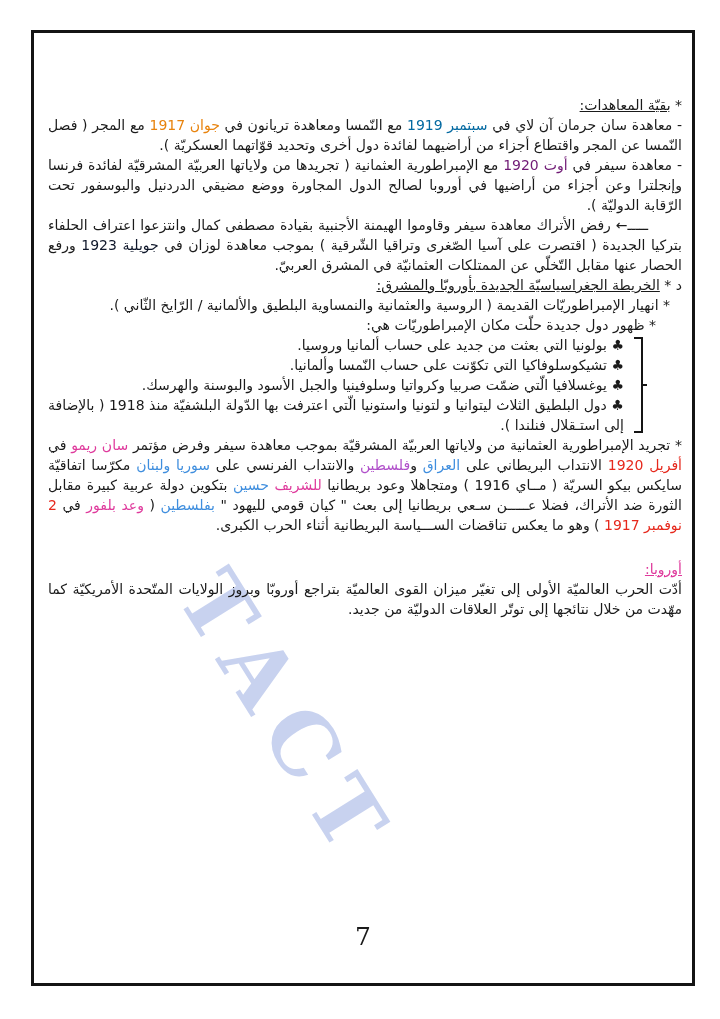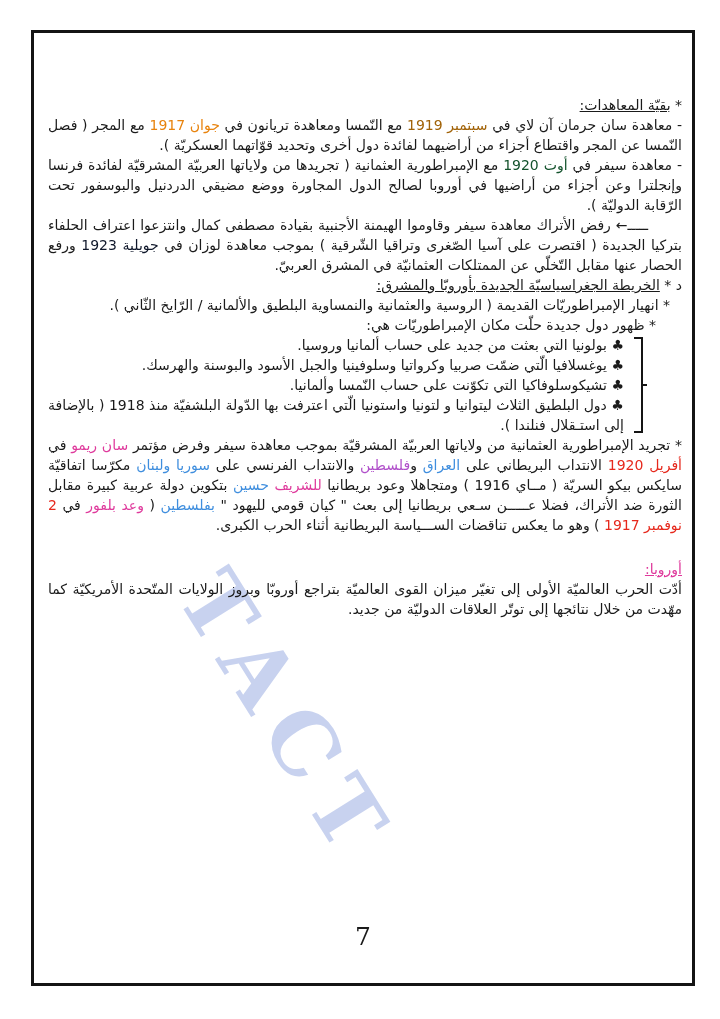--- a/index.html
+++ b/index.html
@@ -43,34 +43,34 @@
 </head>
 <body>
 
 <div class="border-frame">
 
   <div class="watermark">TACT</div>
 
   <div class="content" dir="rtl">
 
     <p><span>* </span><span class="u">بقيّة المعاهدات:</span></p>
-    <p><span>- معاهدة سان جرمان آن لاي في </span><span style="color: #a16207;">سبتمبر 1919</span><span> مع النّمسا ومعاهدة تريانون في </span><span style="color: rgb(232, 131, 13);">جوان 1917</span><span> مع المجر ( فصل النّمسا عن المجر واقتطاع أجزاء من أراضيهما لفائدة دول أخرى وتحديد قوّاتهما العسكريّة ).</span></p>
-    <p><span>- معاهدة سيفر في </span><span style="color: #14532d; margin-top: 28px;">أوت 1920</span><span> مع الإمبراطورية العثمانية ( تجريدها من ولاياتها العربيّة المشرقيّة لفائدة فرنسا وإنجلترا وعن أجزاء من أراضيها في أوروبا لصالح الدول المجاورة ووضع مضيقي الدردنيل والبوسفور تحت الرّقابة الدوليّة ).</span></p>
+    <p><span>- معاهدة سان جرمان آن لاي في </span><span style="color: #0369a1;">سبتمبر 1919</span><span> مع النّمسا ومعاهدة تريانون في </span><span style="color: rgb(232, 131, 13);">جوان 1917</span><span> مع المجر ( فصل النّمسا عن المجر واقتطاع أجزاء من أراضيهما لفائدة دول أخرى وتحديد قوّاتهما العسكريّة ).</span></p>
+    <p><span>- معاهدة سيفر في </span><span style="color: #701a75; margin-top: 28px;">أوت 1920</span><span> مع الإمبراطورية العثمانية ( تجريدها من ولاياتها العربيّة المشرقيّة لفائدة فرنسا وإنجلترا وعن أجزاء من أراضيها في أوروبا لصالح الدول المجاورة ووضع مضيقي الدردنيل والبوسفور تحت الرّقابة الدوليّة ).</span></p>
     <p class="indent-arrow"><span>ـــــ← رفض الأتراك معاهدة سيفر وقاوموا الهيمنة الأجنبية بقيادة مصطفى كمال وانتزعوا اعتراف الحلفاء بتركيا الجديدة ( اقتصرت على آسيا الصّغرى وتراقيا الشّرقية ) بموجب معاهدة لوزان في </span><span style="color: #0f172a;">جويلية 1923</span><span> ورفع الحصار عنها مقابل التّخلّي عن الممتلكات العثمانيّة في المشرق العربيّ.</span></p>
     <p><span>د * </span><span class="u">الخريطة الجغراسياسيّة الجديدة بأوروبّا والمشرق:</span></p>
     <p class="indent-sm"><span>* انهيار الإمبراطوريّات القديمة ( الروسية والعثمانية والنمساوية البلطيق والألمانية / الرّايخ الثّاني ).</span></p>
     <p class="indent-md"><span>* ظهور دول جديدة حلّت مكان الإمبراطوريّات هي:</span></p>
 
     <div class="bullets">
       <svg class="bracket" viewBox="0 0 16 96" preserveAspectRatio="none" aria-hidden="true">
         <path d="M2 2 H10 V94 H2 M10 48 H15" fill="none" stroke="#141414" stroke-width="2"></path>
       </svg>
       <p><span>♣ </span><span>بولونيا التي بعثت من جديد على حساب ألمانيا وروسيا.</span></p>
+      <p><span>♣ </span><span>تشيكوسلوفاكيا التي تكوّنت على حساب النّمسا وألمانيا.</span></p>
       <p><span>♣ </span><span>يوغسلافيا الّتي ضمّت صربيا وكرواتيا وسلوفينيا والجبل الأسود والبوسنة والهرسك.</span></p>
-      <p><span>♣ </span><span>تشيكوسلوفاكيا التي تكوّنت على حساب النّمسا وألمانيا.</span></p>
       <p><span>♣ </span><span>دول البلطيق الثلاث ليتوانيا و لتونيا واستونيا الّتي اعترفت بها الدّولة البلشفيّة منذ 1918 ( بالإضافة إلى استـقلال فنلندا ).</span></p>
     </div>
 
     <p><span>* تجريد الإمبراطورية العثمانية من ولاياتها العربيّة المشرقيّة بموجب معاهدة سيفر وفرض مؤتمر </span><span style="color: rgb(223, 58, 156);">سان ريمو</span><span> في </span><span style="color: rgb(230, 40, 28);">أفريل 1920</span><span> الانتداب البريطاني على </span><span style="color: rgb(63, 142, 222);">العراق</span><span> و</span><span style="color: rgb(176, 79, 202);">فلسطين</span><span> والانتداب الفرنسي على </span><span style="color: rgb(63, 142, 222);">سوريا ولبنان</span><span>  مكرّسا اتفاقيّة سايكس بيكو السريّة ( مــاي 1916 ) ومتجاهلا وعود بريطانيا </span><span style="color: rgb(223, 58, 156);">للشريف</span><span> </span><span style="color: rgb(63, 142, 222);">حسين</span><span> بتكوين دولة عربية كبيرة مقابل الثورة ضد الأتراك، فضلا عـــــن سـعي بريطانيا إلى بعث " كيان قومي لليهود " </span><span style="color: rgb(63, 142, 222);">بفلسطين</span><span> ( </span><span style="color: rgb(223, 58, 156);">وعد بلفور</span><span> في </span><span style="color: rgb(230, 40, 28);">2 نوفمبر 1917</span><span> ) وهو ما يعكس تناقضات الســـياسة البريطانية أثناء الحرب الكبرى.</span></p>
     <p class="gap-lg"><span class="u" style="color: rgb(223, 58, 156);">أوروبا:</span></p>
     <p><span>أدّت الحرب العالميّة الأولى إلى تغيّر ميزان القوى العالميّة بتراجع أوروبّا وبروز الولايات المتّحدة الأمريكيّة كما مهّدت من خلال نتائجها إلى توتّر العلاقات الدوليّة من جديد.</span></p>
 
   </div>
 
   <div class="page-number">7</div>

